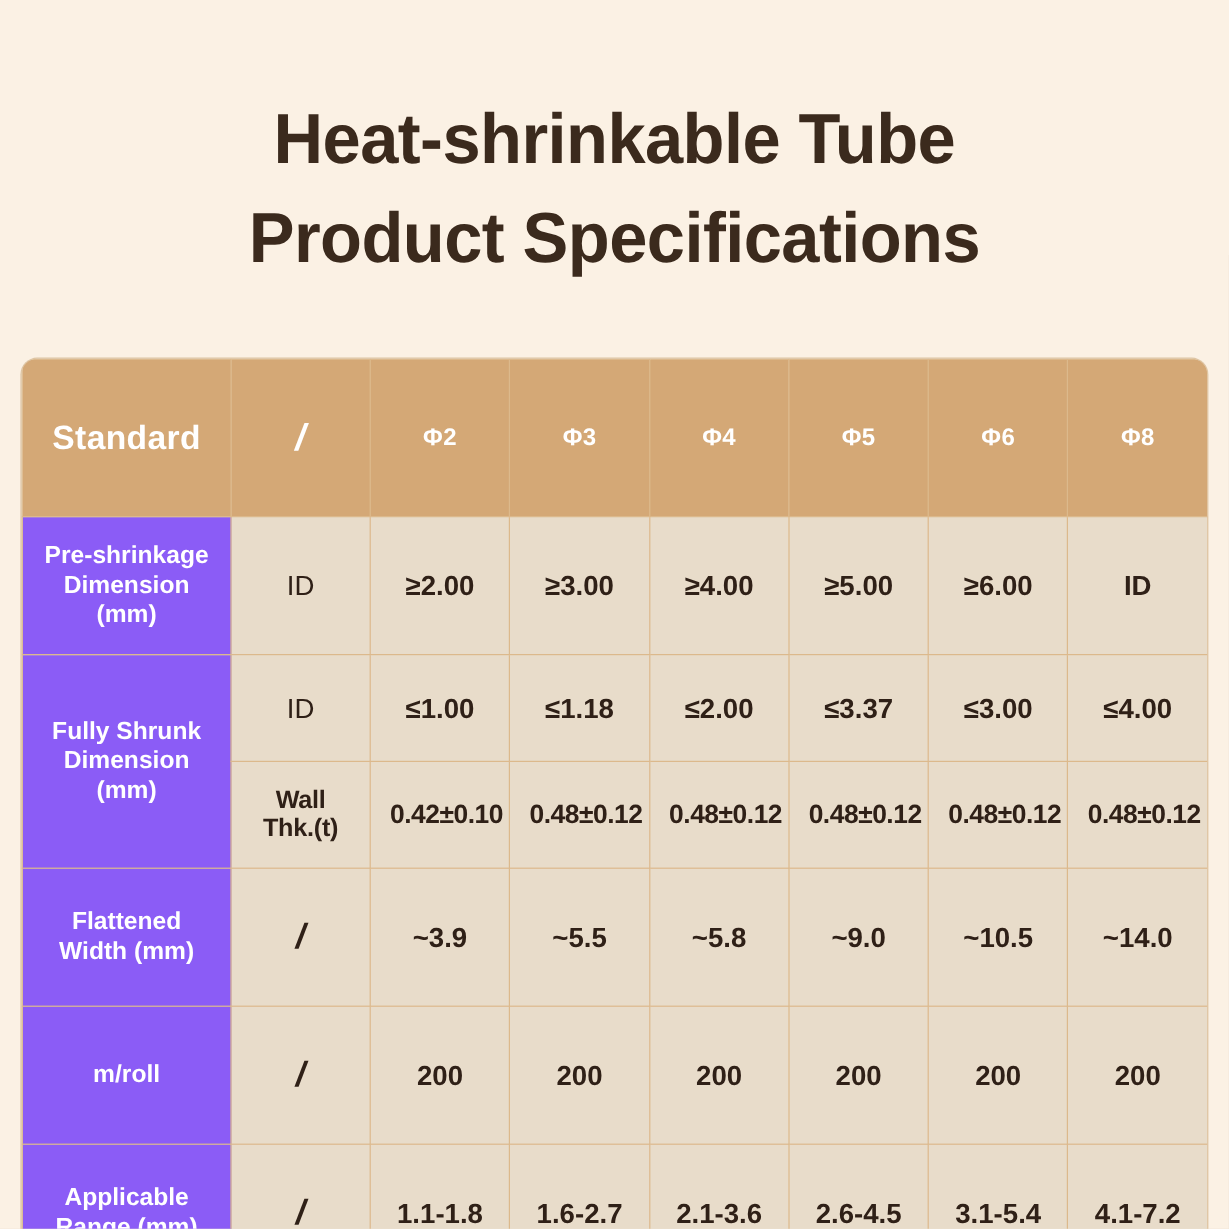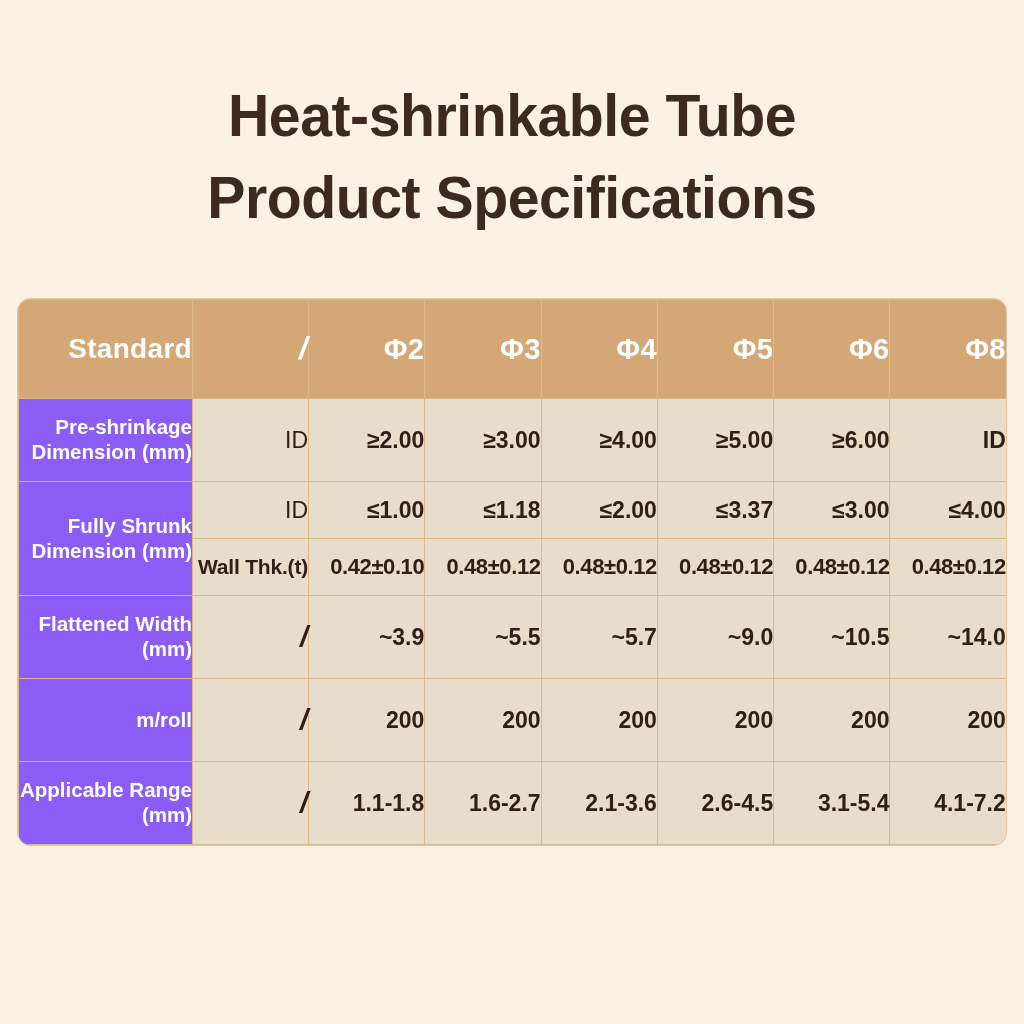--- a/index.html
+++ b/index.html
@@ -52,31 +52,31 @@
   table.spec {
     width: 100%;
     border-collapse: collapse;
     table-layout: fixed;
   }
   table.spec td, table.spec th {
     border: 1px solid #D9B храня;
   }
   table.spec td, table.spec th {
     border: 1px solid #DCB98C;
-    text-align: right;
+    text-align: center;
     vertical-align: middle;
-    padding: 0;
+    padding: 16px;
   }
 
   
   .hdr th {
     background: #D4A876;
     color: #FFFFFF;
     font-weight: bold;
-    font-size: 29px;
+    font-size: 20px;
     height: 98px;
     letter-spacing: 0.3px;
   }
   .hdr th.first {
     font-size: 28px;
   }
   .hdr th.slash {
     font-size: 31px;
     font-style: italic;
     font-weight: bold;
@@ -190,21 +190,21 @@
             <td class="cell sub tight">0.48±0.12</td>
             <td class="cell sub tight">0.48±0.12</td>
             <td class="cell sub tight">0.48±0.12</td>
             <td class="cell sub tight">0.48±0.12</td>
           </tr>
           <tr>
             <td class="rowlabel" rowspan="1">Flattened Width (mm)</td>
             <td class="cell slash">/</td>
             <td class="cell ">~3.9</td>
             <td class="cell ">~5.5</td>
-            <td class="cell ">~5.7</td>
+            <td class="cell ">~5.8</td>
             <td class="cell ">~9.0</td>
             <td class="cell ">~10.5</td>
             <td class="cell ">~14.0</td>
           </tr>
           <tr>
             <td class="rowlabel" rowspan="1">m/roll</td>
             <td class="cell slash">/</td>
             <td class="cell ">200</td>
             <td class="cell ">200</td>
             <td class="cell ">200</td>

